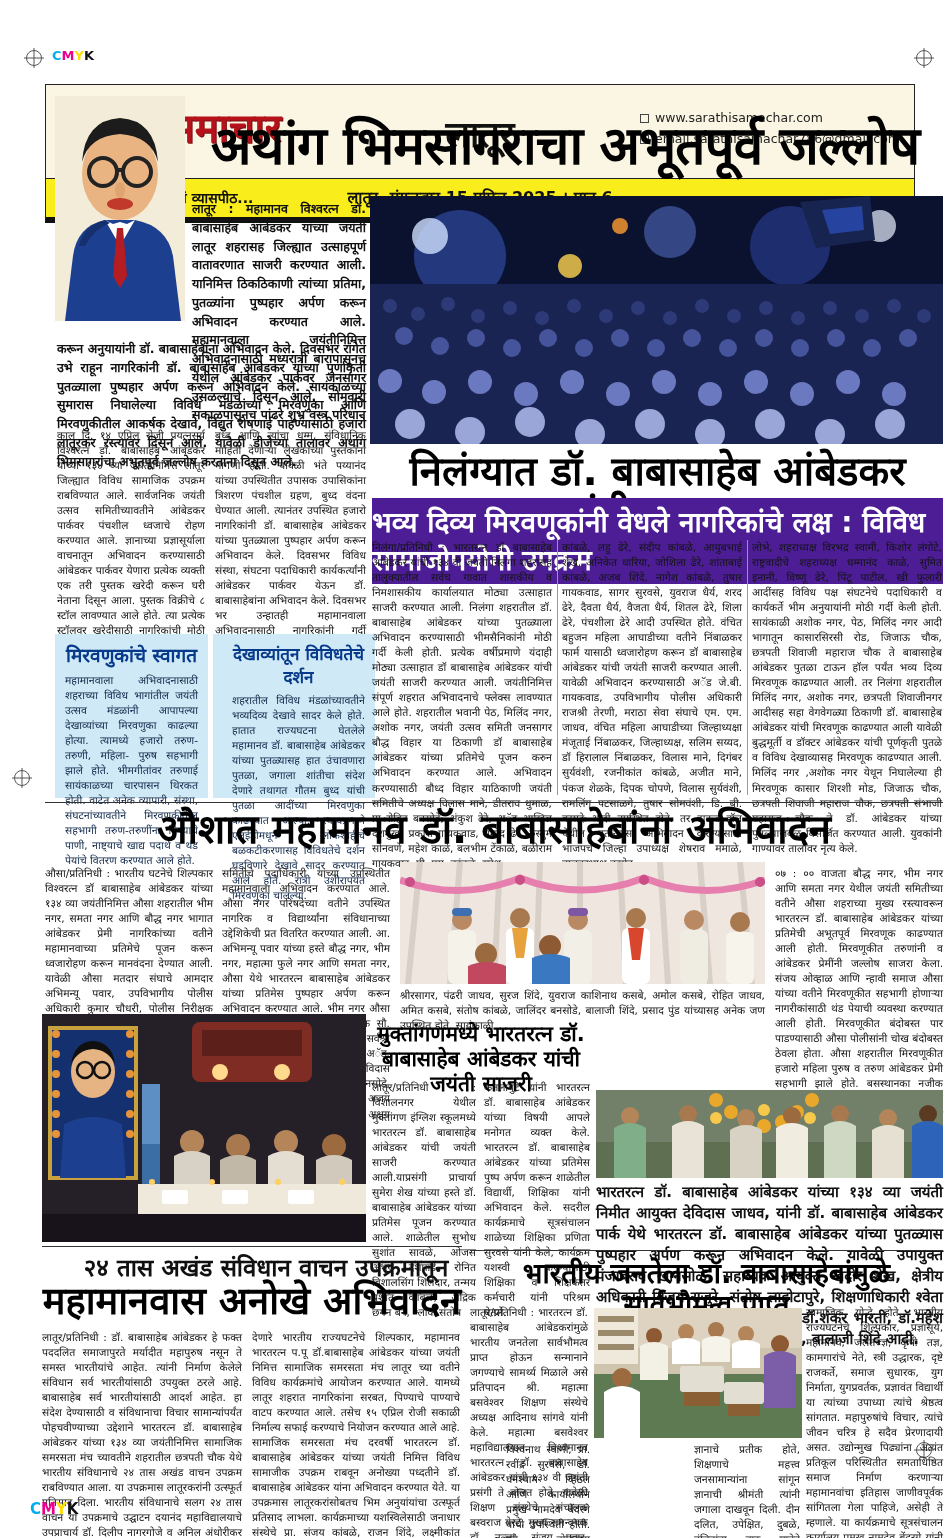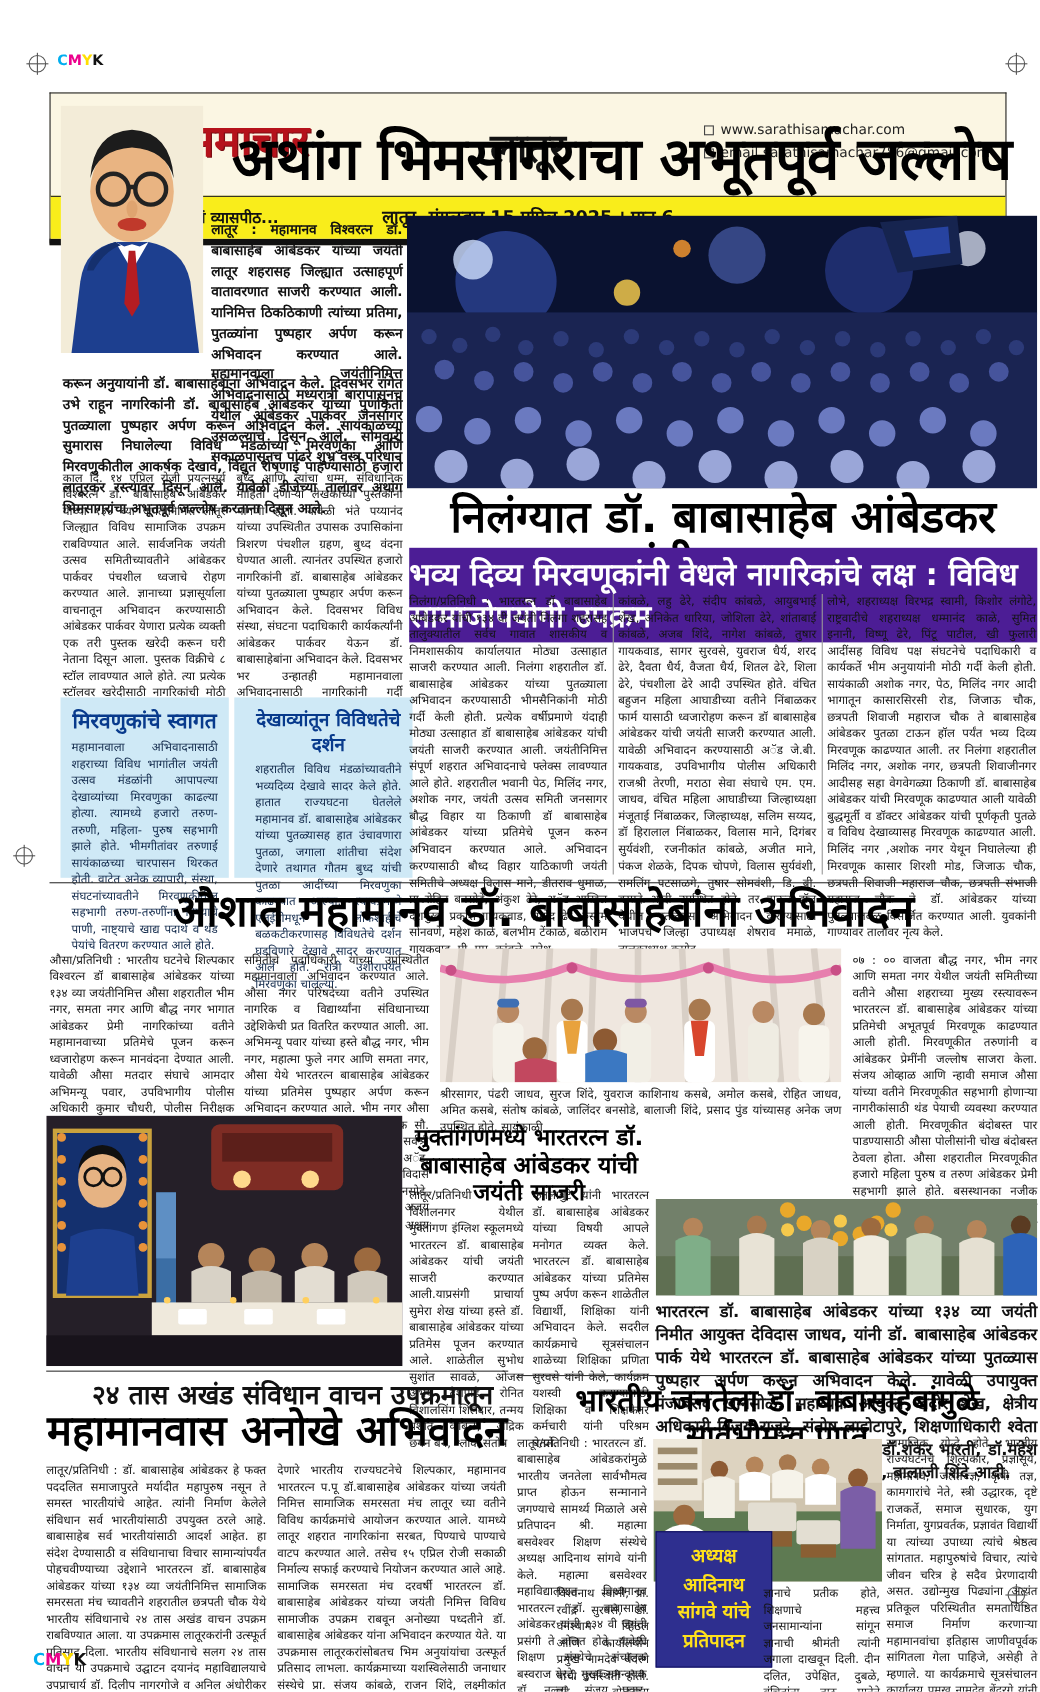--- a/index.html
+++ b/index.html
@@ -383,20 +383,19 @@
           <path d="M108 32 Q122 24 136 32 L136 54 L108 54 Z" fill="#f6f3ea"></path>
         <circle cx="152" cy="26" r="8" fill="#b5855a"></circle>
           <path d="M138 36 Q152 28 166 36 L166 60 L138 60 Z" fill="#ffffff"></path>
         <circle cx="186" cy="36" r="9" fill="#8d5a33"></circle>
           <path d="M170 48 Q186 38 202 48 L202 100 L170 100 Z" fill="#7b5ea7"></path>
         <circle cx="28" cy="70" r="10" fill="#9c6a3f"></circle>
           <path d="M10 84 Q28 72 46 84 L46 130 L10 130 Z" fill="#ffffff"></path>
       </g>
     </svg>
   </div>
-  <div class="abs navybox" style="left:596px;top:1392px;width:92px;height:110px;">अध्यक्ष आदिनाथ सांगवे यांचे प्रतिपादन</div>
   <div class="abs col" style="left:506px;top:1442px;width:84px;height:96px;">विश्वनाथ स्वामी, प्रा. रवींद्र सुरवसे, डॉ. घनश्याम व्हिठल आणि कार्यालयीन प्रमुख नामदेव बेंदरगे यांची उपस्थिती होती. पुढे बोलताना आदिनाथ सांगवे म्हणाले की, डॉ. बाबासाहेब आंबेडकर हे</div>
   <div class="abs col" style="left:694px;top:1442px;width:106px;height:96px;">ज्ञानाचे प्रतीक होते, शिक्षणाचे महत्त्व जनसामान्यांना सांगून ज्ञानाची श्रीमंती त्यांनी जगाला दाखवून दिली. दीन दलित, उपेक्षित, दुबळे, वंचितांना ताठ मानेने जगण्याचे सामर्थ्य त्यांच्यामुळे प्रदान झाले. डॉ. बाबासाहेब हे अनंत पैलूचे</div>
   <div class="abs col" style="left:806px;top:1305px;width:137px;height:233px;">सामाजिक योद्धे होते. भारतीय राज्यघटनेचे शिल्पकार, प्रज्ञासूर्य, महामानव, जलतज्ज्ञ, कृषी तज्ञ, कामगारांचे नेते, स्त्री उद्धारक, दृष्टे राजकर्ते, समाज सुधारक, युग निर्माता, युगप्रवर्तक, प्रज्ञावंत विद्यार्थी या त्यांच्या उपाध्या त्यांचे श्रेष्ठत्व सांगतात. महापुरुषांचे विचार, त्यांचे जीवन चरित्र हे सदैव प्रेरणादायी असत. उद्योन्मुख पिढ्यांना अत्यंत प्रतिकूल परिस्थितीत समताधिष्ठित समाज निर्माण करणाऱ्या महामानवांचा इतिहास जाणीवपूर्वक सांगितला गेला पाहिजे, असेही ते म्हणाले. या कार्यक्रमाचे सूत्रसंचालन कार्यालय प्रमुख नामदेव बेंदरगे यांनी केले, तर उपस्थितांचे आभार डॉ. आनंद शेबाळे यांनी मानले. या कार्यक्रमाच्या यशस्वीतेकरिता यशपाल ढोरमारे, विनायक लोमटे, राम पाटील, श्रीशैल्य पाटील, शुभम बिराजदार आदींनी परिश्रम घेतले.</div>
 
   <div class="cmyk abs" style="left:30px;top:1500px;font-size:15px;"><span class="c">C</span><span class="m">M</span><span class="y">Y</span><span class="k">K</span></div>
 
 </div>
 
 </body></html>

